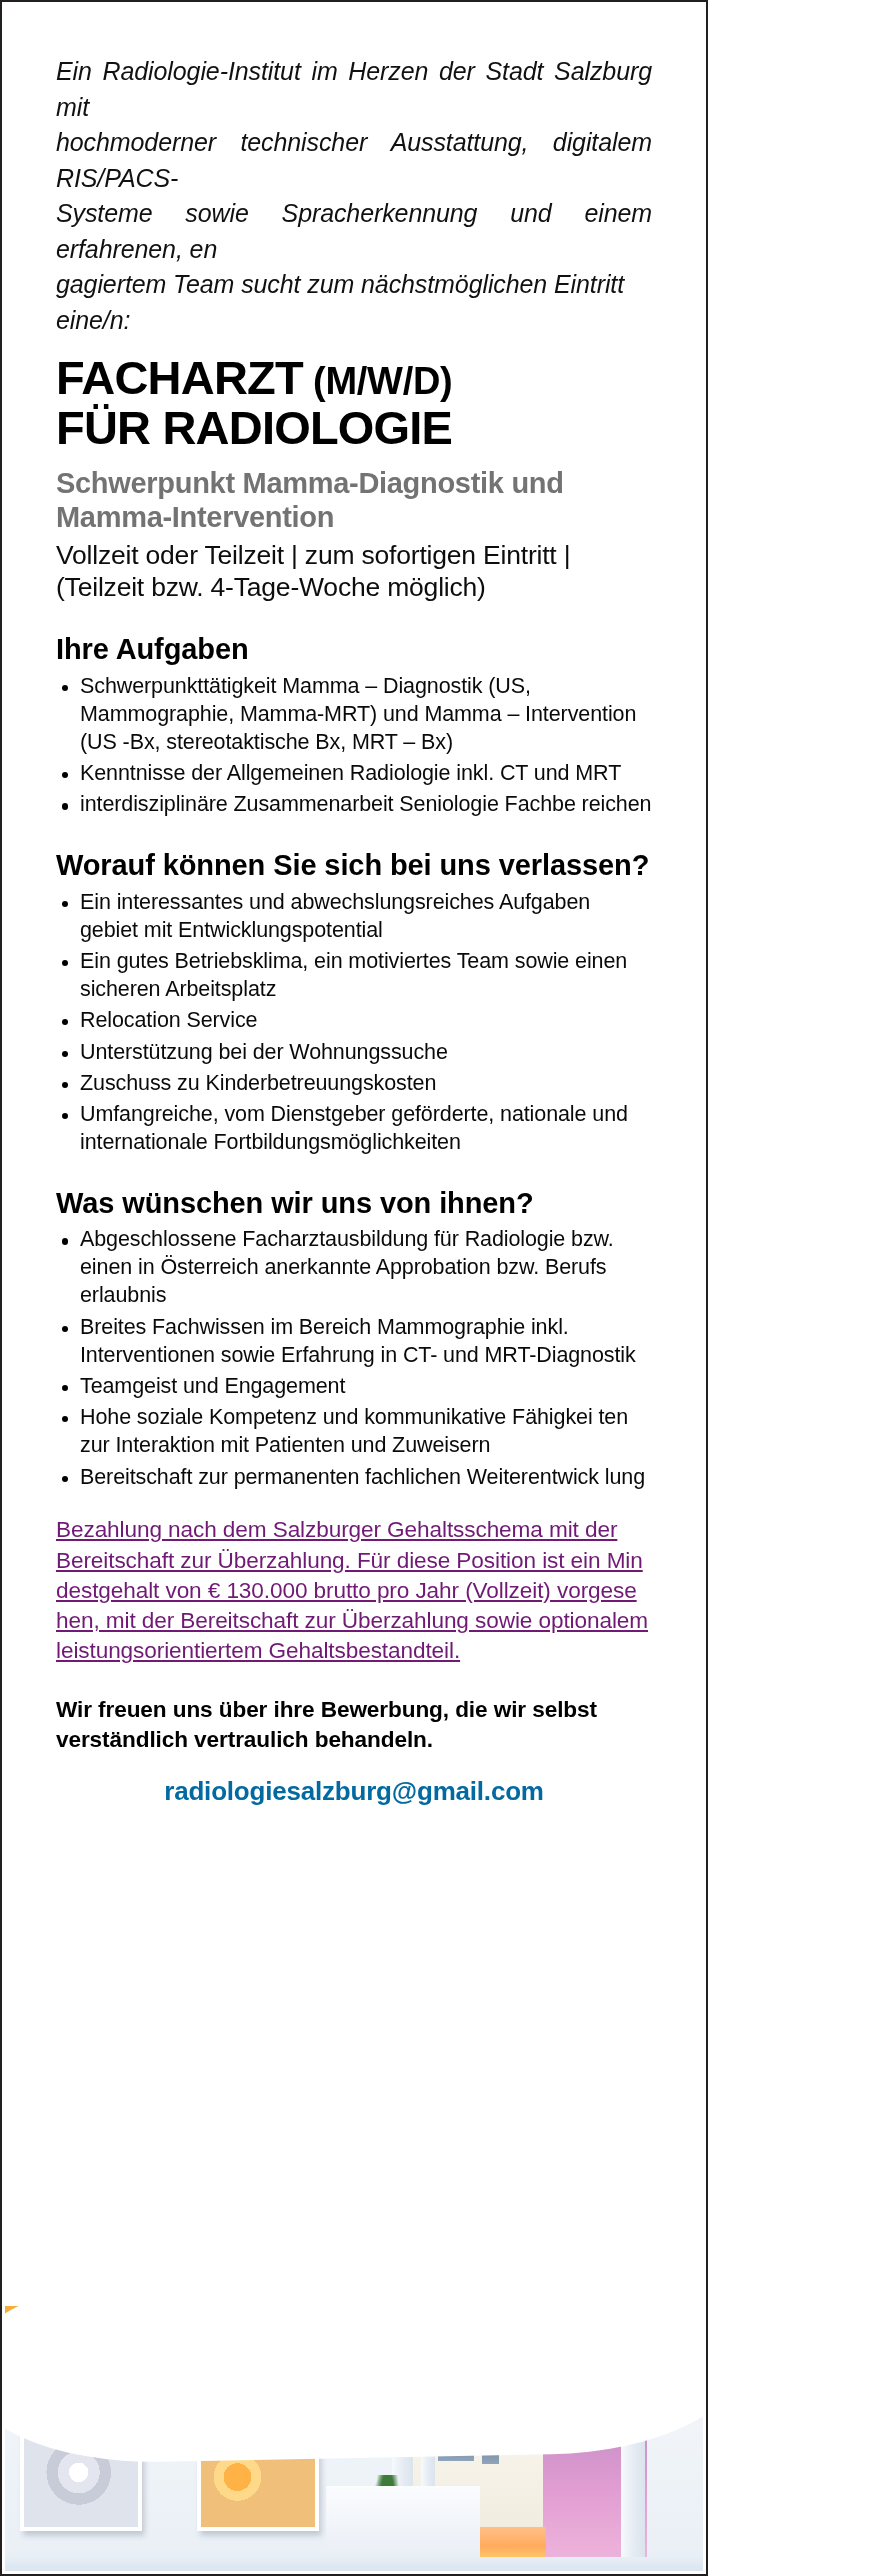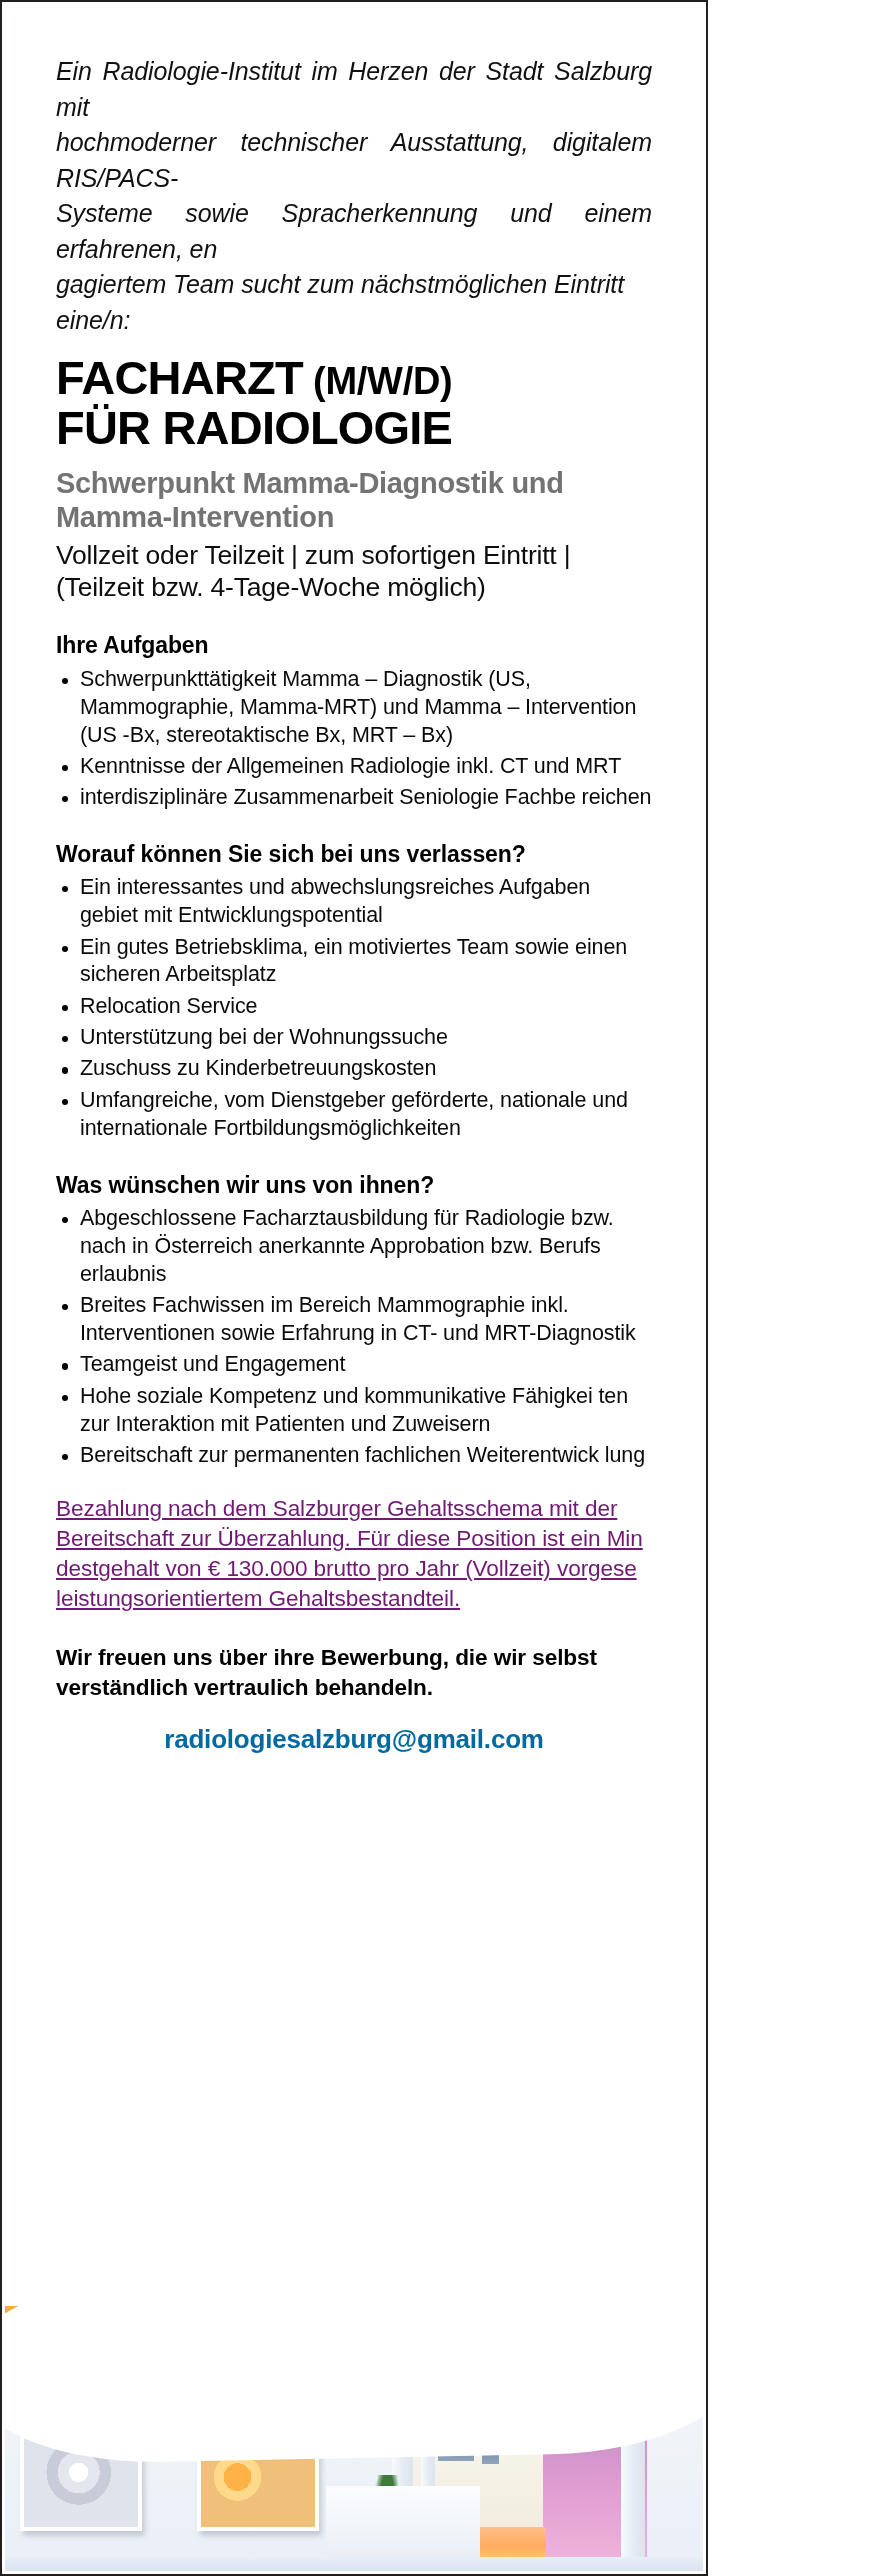--- a/index.html
+++ b/index.html
@@ -79,21 +79,21 @@
     letter-spacing: -0.2px;
     color: #0d0d0d;
   }
   .sub-terms .ln { display: block; }
 
   
   .section { margin-top: 29px; }
 
   .sec-head {
     font-weight: 700;
-    font-size: 23px;
+    font-size: 29px;
     line-height: 1.2;
     letter-spacing: -0.1px;
     color: #000000;
     margin: 0 0 5.6px 0;
   }
 
   ul.bullets {
     list-style: none;
     margin: 0;
     padding: 0;
@@ -347,32 +347,33 @@
         <li>Relocation Service</li>
         <li>Unterstützung bei der Wohnungssuche</li>
         <li>Zuschuss zu Kinderbetreuungskosten</li>
         <li>Umfangreiche, vom Dienstgeber geförderte, nationale und internationale Fortbildungsmöglichkeiten</li>
       </ul>
     </div>
 
     <div class="section">
       <div class="sec-head">Was wünschen wir uns von ihnen?</div>
       <ul class="bullets">
-        <li>Abgeschlossene Facharztausbildung für Radiologie bzw. nach in Österreich anerkannte Approbation bzw. Berufs erlaubnis</li>
+        <li>Abgeschlossene Facharztausbildung für Radiologie bzw. einen in Österreich anerkannte Approbation bzw. Berufs erlaubnis</li>
         <li>Breites Fachwissen im Bereich Mammographie inkl. Interventionen sowie Erfahrung in CT- und MRT-Diagnostik</li>
         <li>Teamgeist und Engagement</li>
         <li>Hohe soziale Kompetenz und kommunikative Fähigkei ten zur Interaktion mit Patienten und Zuweisern</li>
         <li>Bereitschaft zur permanenten fachlichen Weiterentwick lung</li>
       </ul>
     </div>
 
     <p class="salary">
       <span>Bezahlung nach dem Salzburger Gehaltsschema mit der</span>
       <span>Bereitschaft zur Überzahlung. Für diese Position ist ein Min</span>
       <span>destgehalt von € 130.000 brutto pro Jahr (Vollzeit) vorgese</span>
+      <span>hen, mit der Bereitschaft zur Überzahlung sowie optionalem</span>
       <span>leistungsorientiertem Gehaltsbestandteil.</span>
     </p>
 
     <p class="closing">
       <span>Wir freuen uns über ihre Bewerbung, die wir selbst</span>
       <span>verständlich vertraulich behandeln.</span>
     </p>
 
     <div class="email">radiologiesalzburg@gmail.com</div>
 

